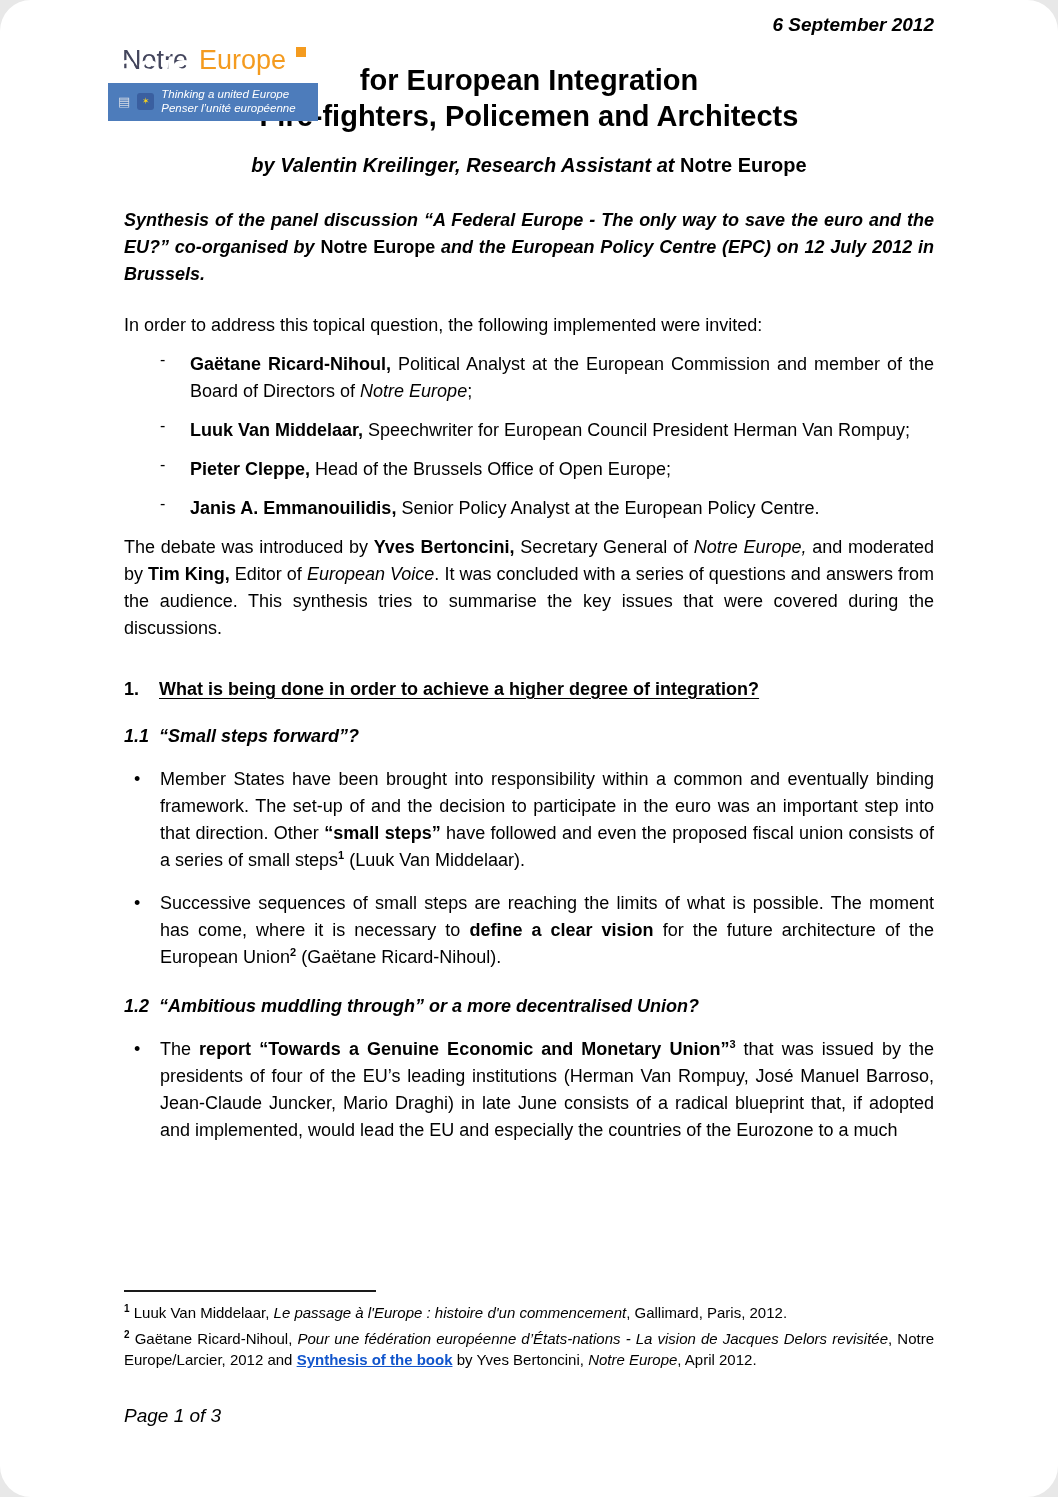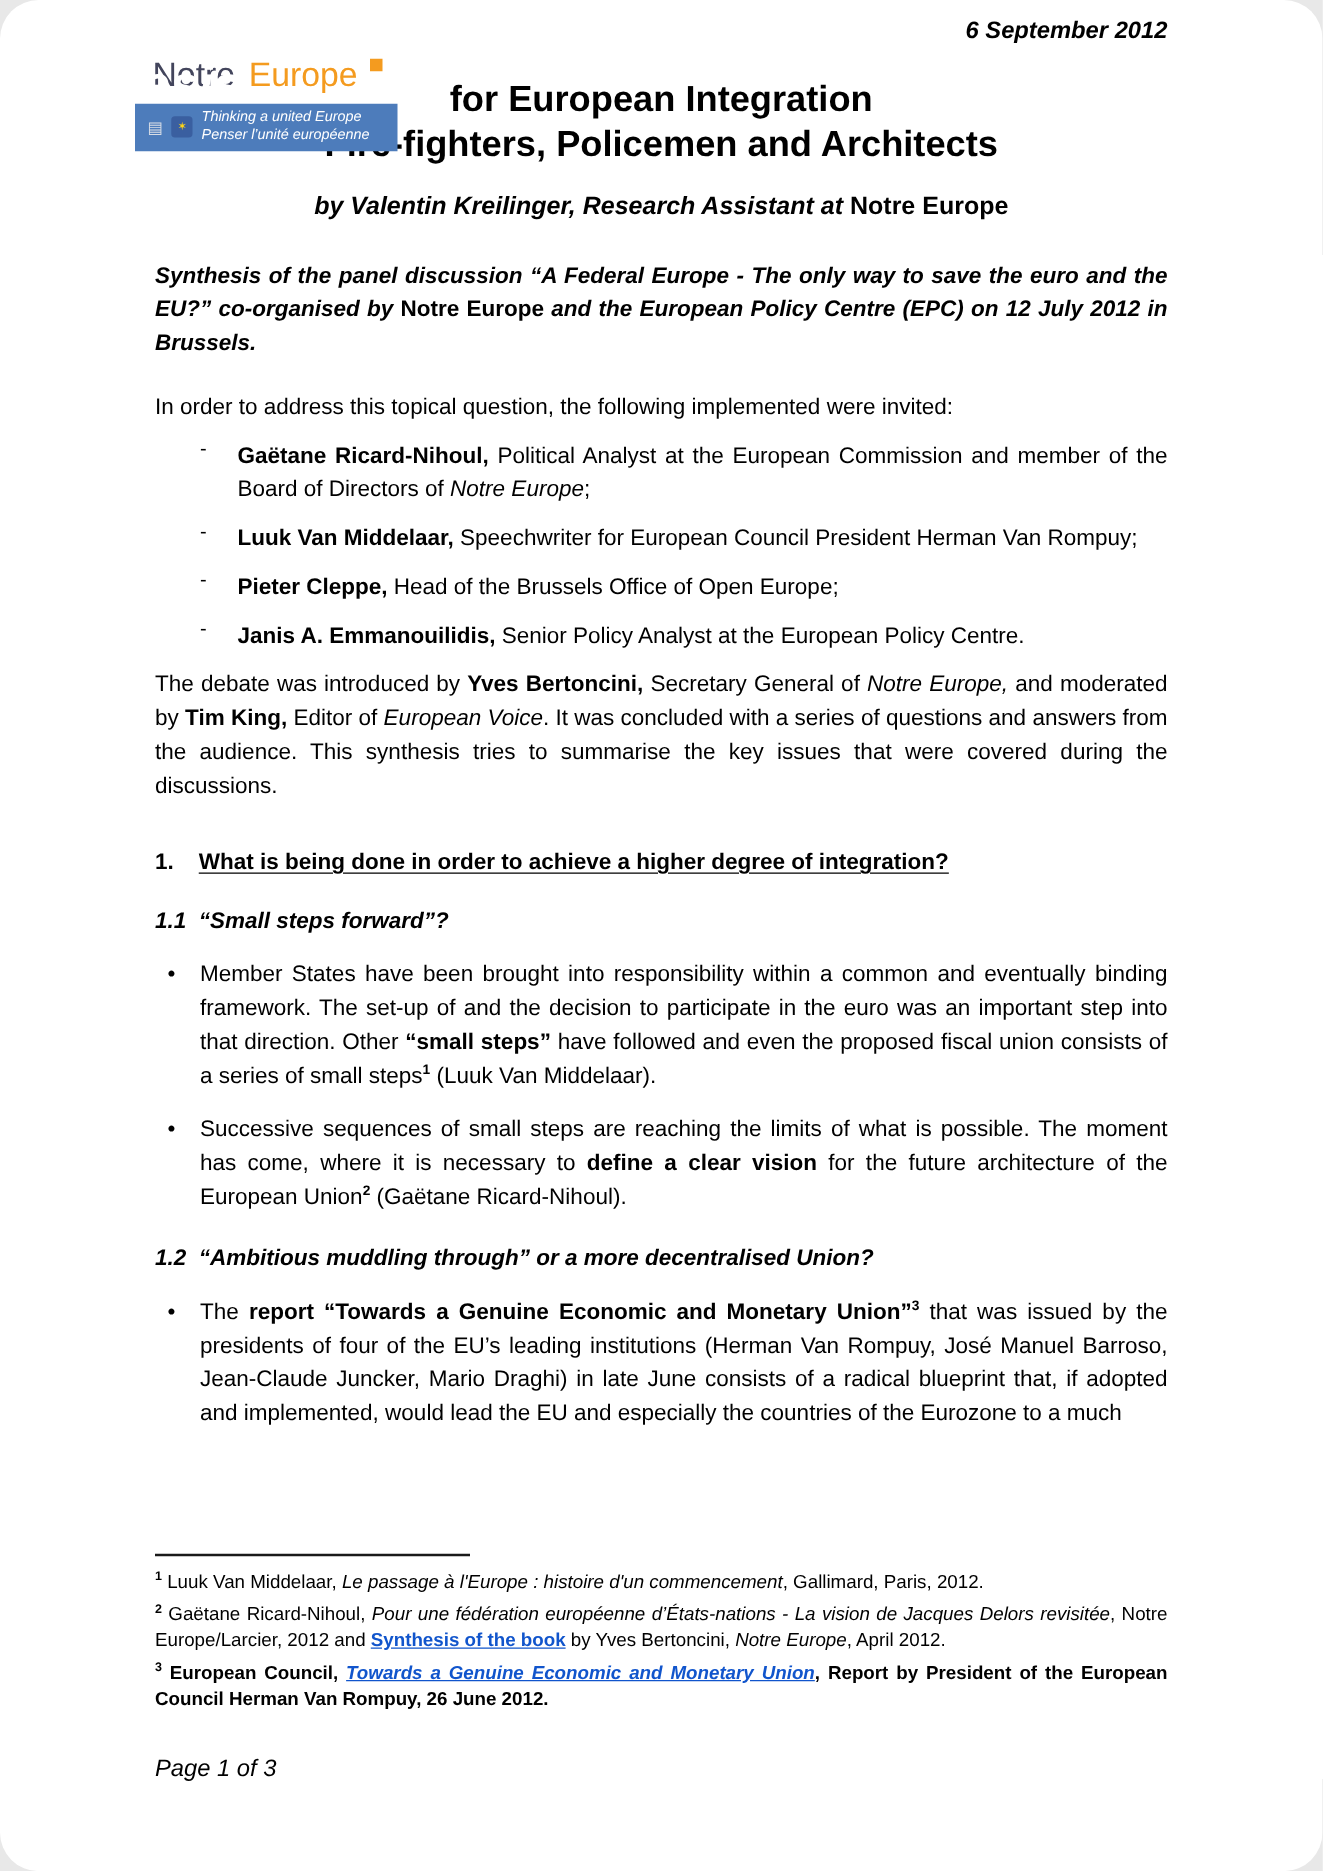--- a/index.html
+++ b/index.html
@@ -179,19 +179,18 @@
 
     <div class="bullet-item">
       <span class="marker">•</span>
       <p class="btext"><span>The </span><span class="bold">report “Towards a Genuine Economic and Monetary Union”</span><sup class="fnref">3</sup><span> that was issued by the presidents of four of the EU’s leading institutions (Herman Van Rompuy, José Manuel Barroso, Jean-Claude Juncker, Mario Draghi) in late June consists of a radical blueprint that, if adopted and implemented, would lead the EU and especially the countries of the Eurozone to a much</span></p>
     </div>
 
     <div class="footnote-area">
       <div class="fn-rule"></div>
       <p class="fn"><sup>1</sup><span> Luuk Van Middelaar, </span><span class="it">Le passage à l'Europe : histoire d'un commencement</span><span>, Gallimard, Paris, 2012.</span></p>
       <p class="fn"><sup>2</sup><span> Gaëtane Ricard-Nihoul, </span><span class="it">Pour une fédération européenne d’États-nations - La vision de Jacques Delors revisitée</span><span>, Notre Europe/Larcier, 2012 and </span><a class="doclink bold">Synthesis of the book</a><span> by Yves Bertoncini, </span><span class="it">Notre Europe</span><span>, April 2012.</span></p>
-      <p class="fn bold-note"><sup>3</sup><span> European Council, </span><a class="doclink it">Towards a Genuine Economic and Monetary Union</a><span>, Report by President of the European Council Herman Van Rompuy, 26 June 2012.</span></p>
     </div>
 
     <div class="page-footer">Page 1 of 3</div>
 
   </div>
 </div>
 
 </body></html>

